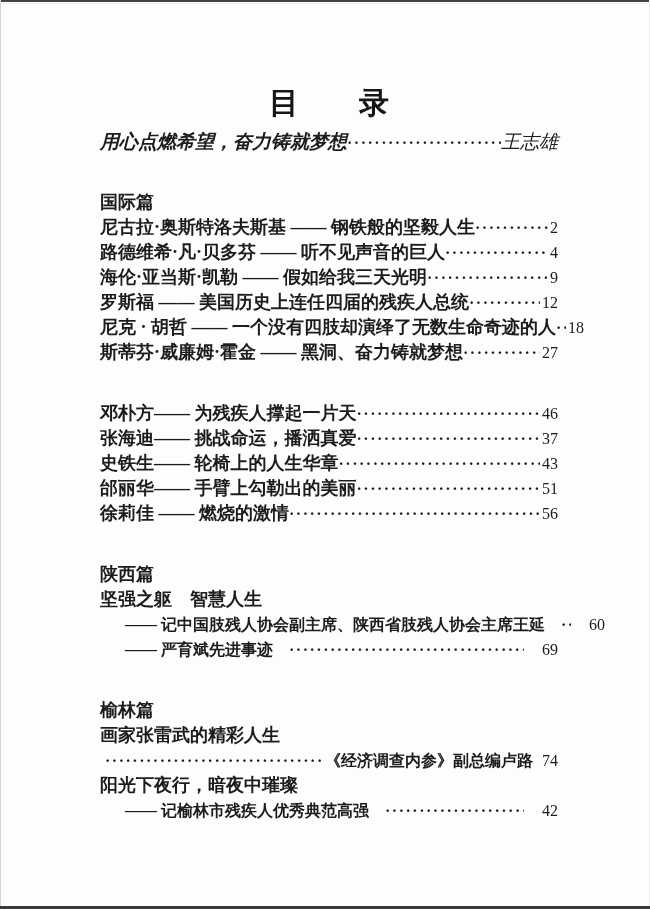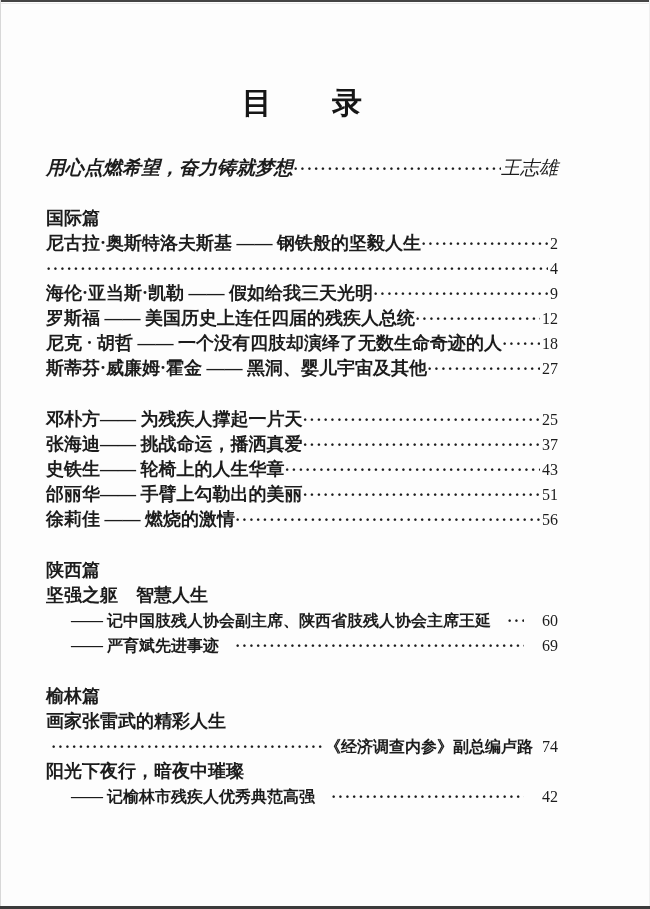--- a/index.html
+++ b/index.html
@@ -10,21 +10,21 @@
     font-family: "Liberation Serif", "DejaVu Serif", serif;
     position: relative;
     overflow: hidden;
   }
   .scan-edge-top    { position: absolute; top: 0; left: 0; right: 0; height: 2px; background: #454545; }
   .scan-edge-top2   { position: absolute; top: 3px; left: 0; right: 0; height: 1px; background: #ececec; }
   .scan-edge-bottom { position: absolute; bottom: 0; left: 0; right: 0; height: 3px; background: #3b3b3b; }
   .scan-edge-left   { position: absolute; top: 0; bottom: 0; left: 0; width: 1px; background: #d8d8d8; }
   .scan-edge-right  { position: absolute; top: 0; bottom: 0; right: 0; width: 1px; background: #efefef; }
 
-  .content { padding: 86px 92px 0 46px; }
+  .content { padding: 86px 92px 0 100px; }
 
   .toc-title {
     margin: 0;
     text-align: center;
     font-size: 30px;
     font-weight: 700;
     line-height: 34px;
     color: #161616;
   }
 
@@ -35,33 +35,33 @@
     font-weight: 700;
     line-height: 25px;
     height: 25px;
     white-space: nowrap;
   }
   .row.small  { font-size: 16px; }
   .row.indent { padding-left: 25px; gap: 16px; }
   .row.leader-first { padding-left: 5px; }
 
   .dedication {
-    margin-top: 36px;
+    margin-top: 10px;
     display: flex;
     align-items: baseline;
     font-size: 19px;
     line-height: 24px;
     height: 24px;
     font-weight: 700;
     font-style: italic;
     white-space: nowrap;
   }
   .dedication .ded-author { font-weight: 400; font-style: italic; }
 
-  .section { margin-top: 26px; }
+  .section { margin-top: 36px; }
   .section-header {
     font-size: 18px;
     font-weight: 700;
     line-height: 25px;
     height: 25px;
   }
 
   .leader {
     flex: 1 1 auto;
     overflow: hidden;
@@ -102,49 +102,50 @@
 
     <div id="sections">
         <div class="section">
           <div class="section-header">国际篇</div>
           <div class="row">
             <span class="entry-text">尼古拉·奥斯特洛夫斯基 —— 钢铁般的坚毅人生</span>
             <span class="leader">··································································································································</span>
             <span class="page-num">2</span>
           </div>
           <div class="row">
+            <span class="entry-text">路德维希·凡·贝多芬 —— 听不见声音的巨人</span>
             <span class="leader">··································································································································</span>
             <span class="page-num">4</span>
           </div>
           <div class="row">
             <span class="entry-text">海伦·亚当斯·凯勒 —— 假如给我三天光明</span>
             <span class="leader">··································································································································</span>
             <span class="page-num">9</span>
           </div>
           <div class="row">
             <span class="entry-text">罗斯福 —— 美国历史上连任四届的残疾人总统</span>
             <span class="leader">··································································································································</span>
             <span class="page-num">12</span>
           </div>
           <div class="row">
             <span class="entry-text">尼克 · 胡哲 —— 一个没有四肢却演绎了无数生命奇迹的人</span>
             <span class="leader">··································································································································</span>
             <span class="page-num">18</span>
           </div>
           <div class="row">
-            <span class="entry-text">斯蒂芬·威廉姆·霍金 —— 黑洞、婴儿宇宙及其他</span>
+            <span class="entry-text">斯蒂芬·威廉姆·霍金 —— 黑洞、奋力铸就梦想</span>
             <span class="leader">··································································································································</span>
             <span class="page-num">27</span>
           </div>
         </div>
         <div class="section">
           <div class="row">
             <span class="entry-text">邓朴方—— 为残疾人撑起一片天</span>
             <span class="leader">··································································································································</span>
-            <span class="page-num">25</span>
+            <span class="page-num">46</span>
           </div>
           <div class="row">
             <span class="entry-text">张海迪—— 挑战命运，播洒真爱</span>
             <span class="leader">··································································································································</span>
             <span class="page-num">37</span>
           </div>
           <div class="row">
             <span class="entry-text">史铁生—— 轮椅上的人生华章</span>
             <span class="leader">··································································································································</span>
             <span class="page-num">43</span>

